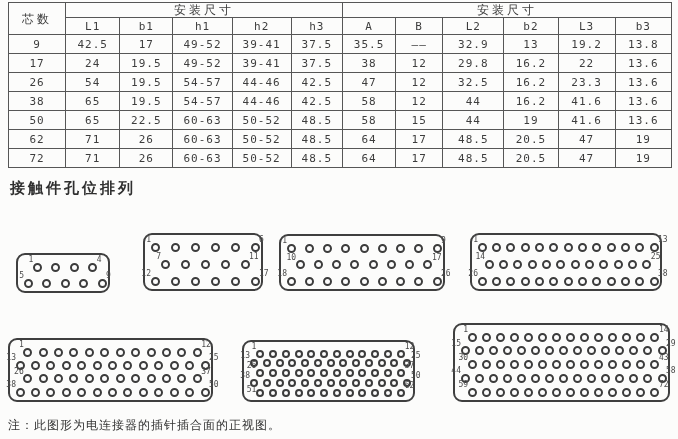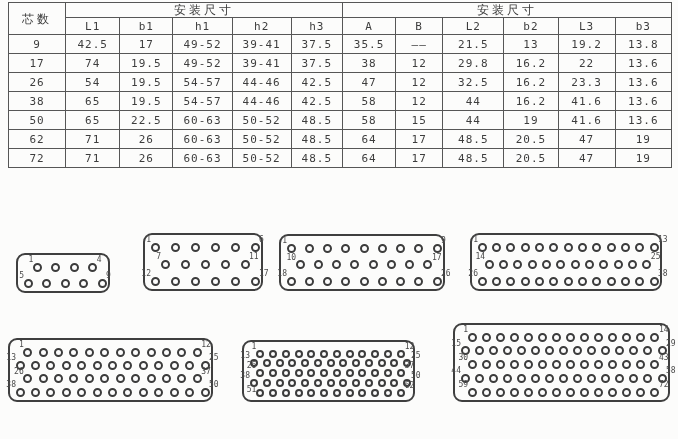--- a/index.html
+++ b/index.html
@@ -113,28 +113,28 @@
 
     <tr>
           <td>9</td>
           <td>42.5</td>
           <td>17</td>
           <td>49-52</td>
           <td>39-41</td>
           <td>37.5</td>
           <td>35.5</td>
           <td>——</td>
-          <td>21.5</td>
+          <td>32.9</td>
           <td>13</td>
           <td>19.2</td>
           <td>13.8</td>
         </tr>
         <tr>
           <td>17</td>
-          <td>74</td>
+          <td>24</td>
           <td>19.5</td>
           <td>49-52</td>
           <td>39-41</td>
           <td>37.5</td>
           <td>38</td>
           <td>12</td>
           <td>29.8</td>
           <td>16.2</td>
           <td>22</td>
           <td>13.6</td>
@@ -205,20 +205,21 @@
           <td>64</td>
           <td>17</td>
           <td>48.5</td>
           <td>20.5</td>
           <td>47</td>
           <td>19</td>
         </tr>
       </tbody>
   </table>
 
+  <h2 class="section-heading">接触件孔位排列</h2>
 
   <div class="diagram">
 
   <div class="connector" style="left: 16px; top: 253px; width: 94px; height: 40px;">
         <div class="pin" style="width: 9px; height: 9px; left: 14.75px; top: 7.5px;"></div>
         <div class="pin" style="width: 9px; height: 9px; left: 33.25px; top: 7.5px;"></div>
         <div class="pin" style="width: 9px; height: 9px; left: 51.75px; top: 7.5px;"></div>
         <div class="pin" style="width: 9px; height: 9px; left: 70.25px; top: 7.5px;"></div>
         <span class="pin-label start" style="left: 2.25px; top: 1px;">1</span>
         <span class="pin-label end" style="left: 78.75px; top: 1px;">4</span>
@@ -548,14 +549,15 @@
         <div class="pin" style="width: 9px; height: 9px; left: 139.179px; top: 62.5px;"></div>
         <div class="pin" style="width: 9px; height: 9px; left: 153.25px; top: 62.5px;"></div>
         <div class="pin" style="width: 9px; height: 9px; left: 167.321px; top: 62.5px;"></div>
         <div class="pin" style="width: 9px; height: 9px; left: 181.393px; top: 62.5px;"></div>
         <div class="pin" style="width: 9px; height: 9px; left: 195.464px; top: 62.5px;"></div>
         <span class="pin-label start" style="left: 0.0357142px; top: 56px;">59</span>
         <span class="pin-label end" style="left: 203.964px; top: 56px;">72</span>
       </div>
     </div>
 
+  <div class="footnote">注：此图形为电连接器的插针插合面的正视图。</div>
 
 </div>
 
 </body></html>

